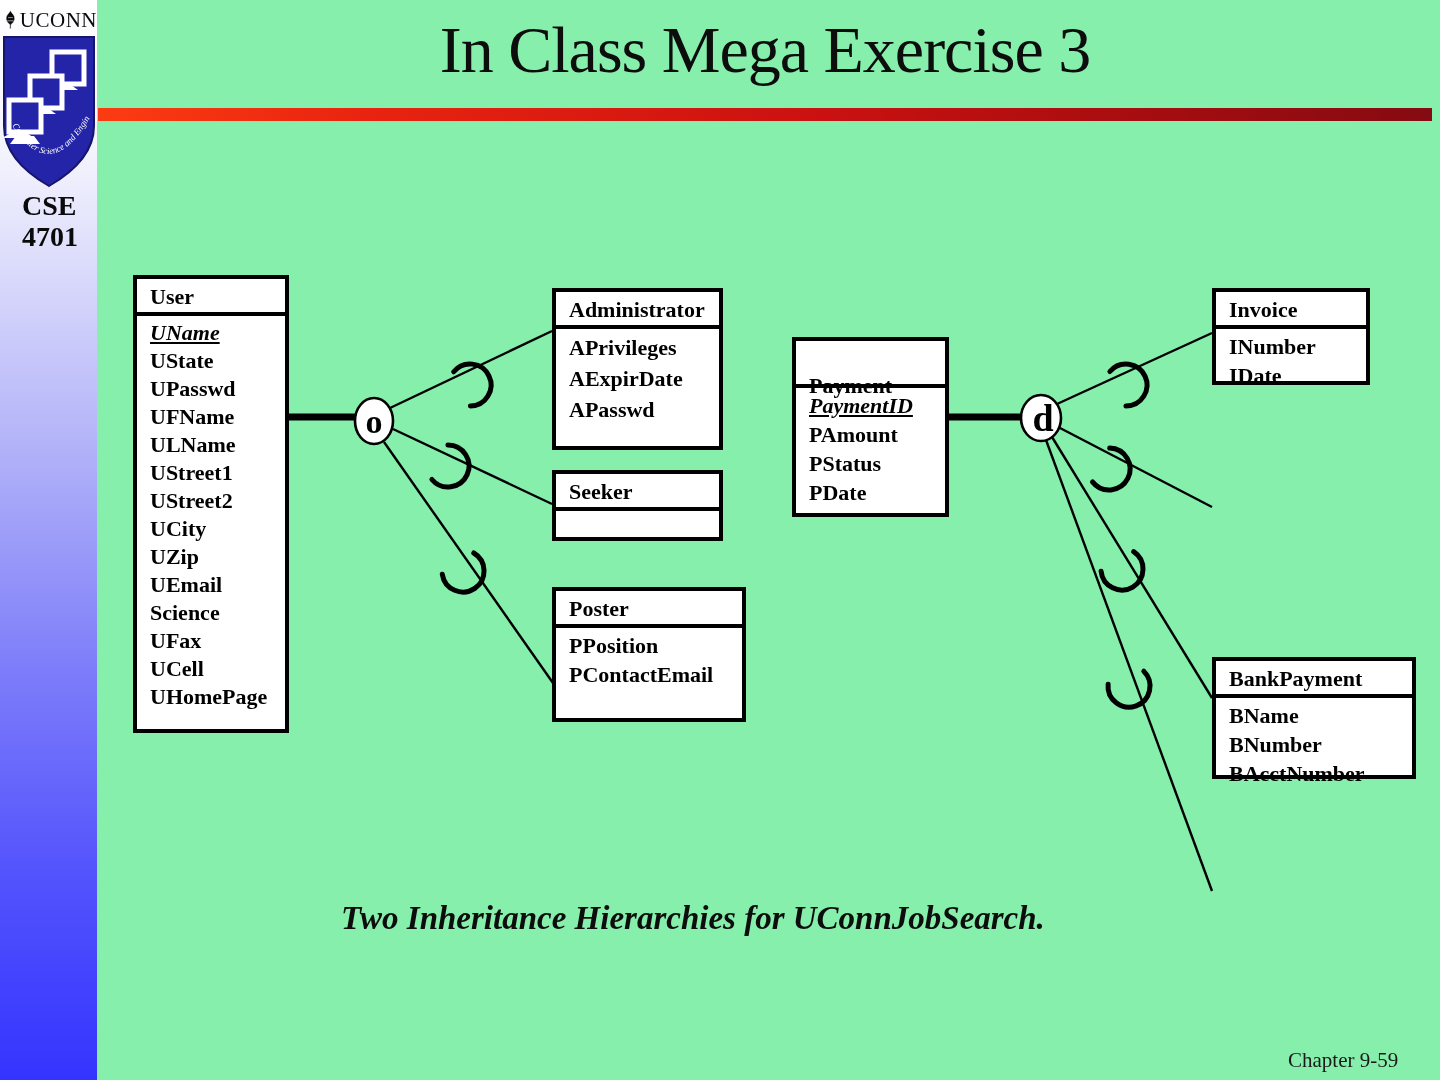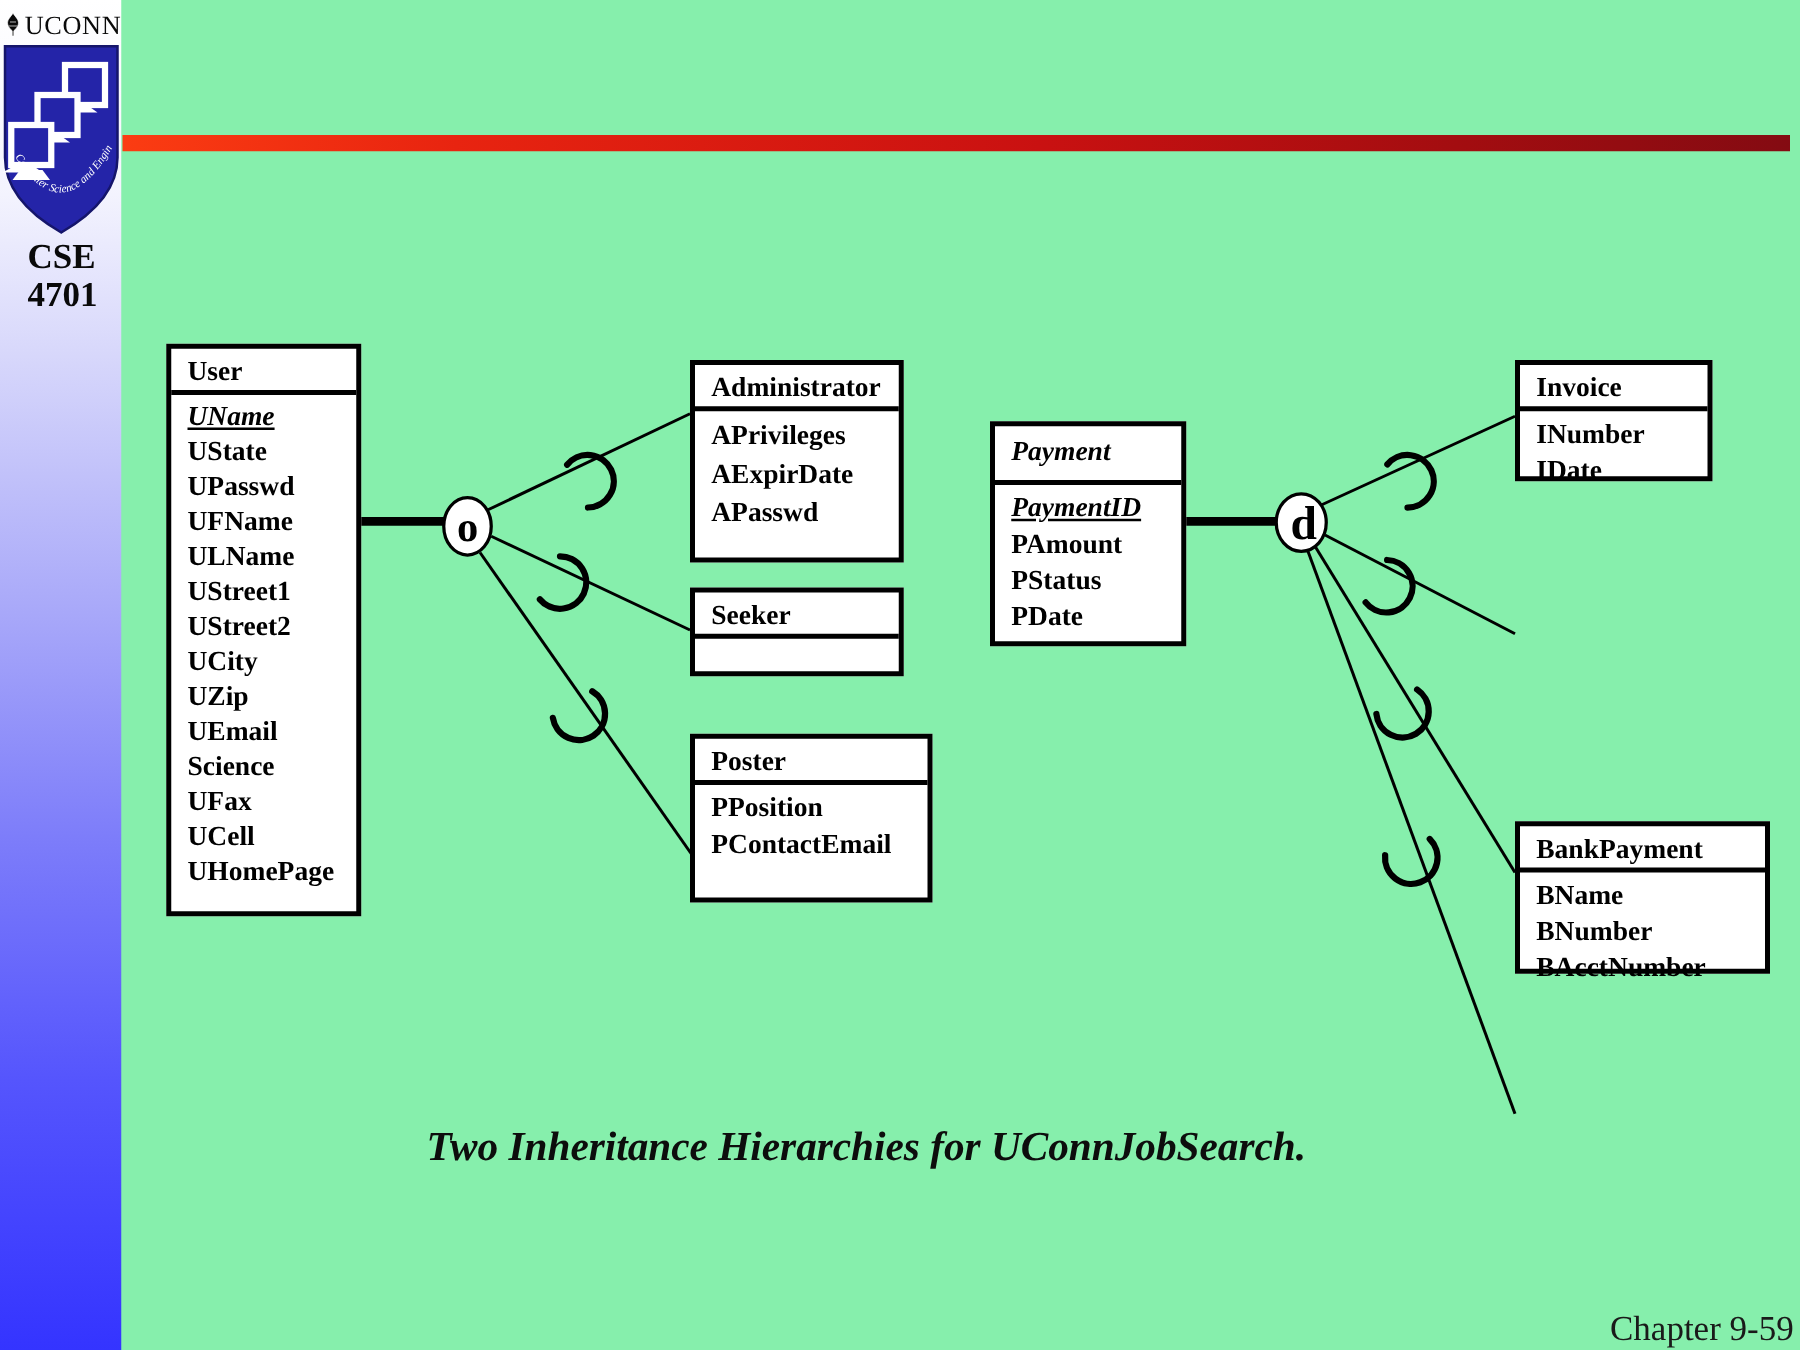--- a/index.html
+++ b/index.html
@@ -25,32 +25,32 @@
   #connector-svg{position:absolute;left:0;top:0;width:1440px;height:1080px;}
   .conn-line{stroke:#000;stroke-width:2.4;}
   .conn-thick{stroke:#000;stroke-width:7;}
   .circle-node{fill:#fff;stroke:#000;stroke-width:2.6;}
   .circle-letter{font-family:"Liberation Serif",serif;font-weight:bold;text-anchor:middle;}
   .subset-arc{fill:none;stroke:#000;stroke-width:5;stroke-linecap:round;}
 
   .entity{position:absolute;border:4px solid #000;background:#fff;box-sizing:border-box;
     font-weight:bold;font-size:22px;}
   .entity-header{border-bottom:4px solid #000;padding:5px 4px 2px 13px;height:37px;box-sizing:border-box;white-space:nowrap;}
-  .entity-header.tall{height:47px;padding-top:7px;font-style:italic;}
+  .entity-header.tall{height:47px;padding-top:32px;}
   .entity-body{padding:3px 2px 0 13px;}
   .attr{line-height:29px;white-space:nowrap;}
   .rows-28 .attr{line-height:28px;}
   .rows-31 .attr{line-height:31px;}
   .rows-27 .attr{line-height:27px;}
   .attr.key{font-style:italic;text-decoration:underline;}
 
   
   #caption{position:absolute;left:98px;top:900px;width:1190px;text-align:center;
     font-size:33px;font-weight:bold;color:#0d0d0d;font-style:italic;}
-  #page-number{position:absolute;left:1288px;top:1048px;font-size:28px;color:#1a1a1a;}
+  #page-number{position:absolute;left:1288px;top:1048px;font-size:21px;color:#1a1a1a;}
 </style>
 </head>
 <body>
 
 <div id="slide">
 
   <div id="sidebar">
     <div id="wordmark">
       <svg width="16" height="24" viewBox="0 0 16 24">
         <path d="M8,0 C6,4 2,6 2.6,11 C3.4,15 6,16 7.2,18 L7.2,23 L8.8,23 L8.8,18 C10,16 12.6,15 13.4,11 C14,6 10,4 8,0 Z M5,9 h6 M4,13 h8" fill="#0a0a0a" stroke="#fff" stroke-width="0.7"></path>
@@ -72,20 +72,21 @@
       <text font-size="9" fill="#ffffff" font-style="italic" font-family="Liberation Serif,serif">
         <textPath href="#shieldcurve" startOffset="4">Computer Science and Engineering</textPath>
       </text>
     </svg>
     <div id="course">
       <div>CSE</div>
       <div>4701</div>
     </div>
   </div>
 
+  <div id="page-title">In Class Mega Exercise 3</div>
   <div id="title-rule"></div>
 
   <svg id="connector-svg">
     <line class="conn-thick" x1="288" y1="417" x2="356" y2="417"></line>
     <line class="conn-thick" x1="948" y1="417" x2="1022" y2="417"></line>
 
     <line class="conn-line" x1="390" y1="408" x2="552" y2="331"></line>
     <line class="conn-line" x1="393" y1="429" x2="552" y2="504"></line>
     <line class="conn-line" x1="384" y1="442" x2="553" y2="683"></line>
 

